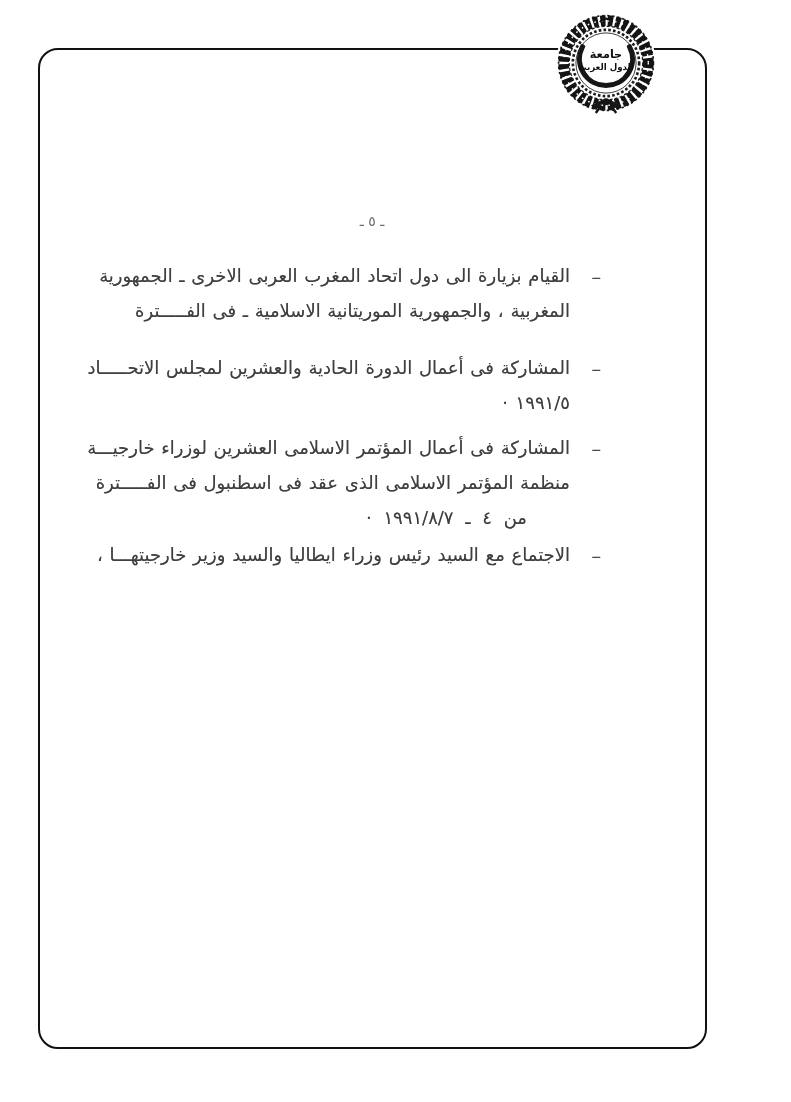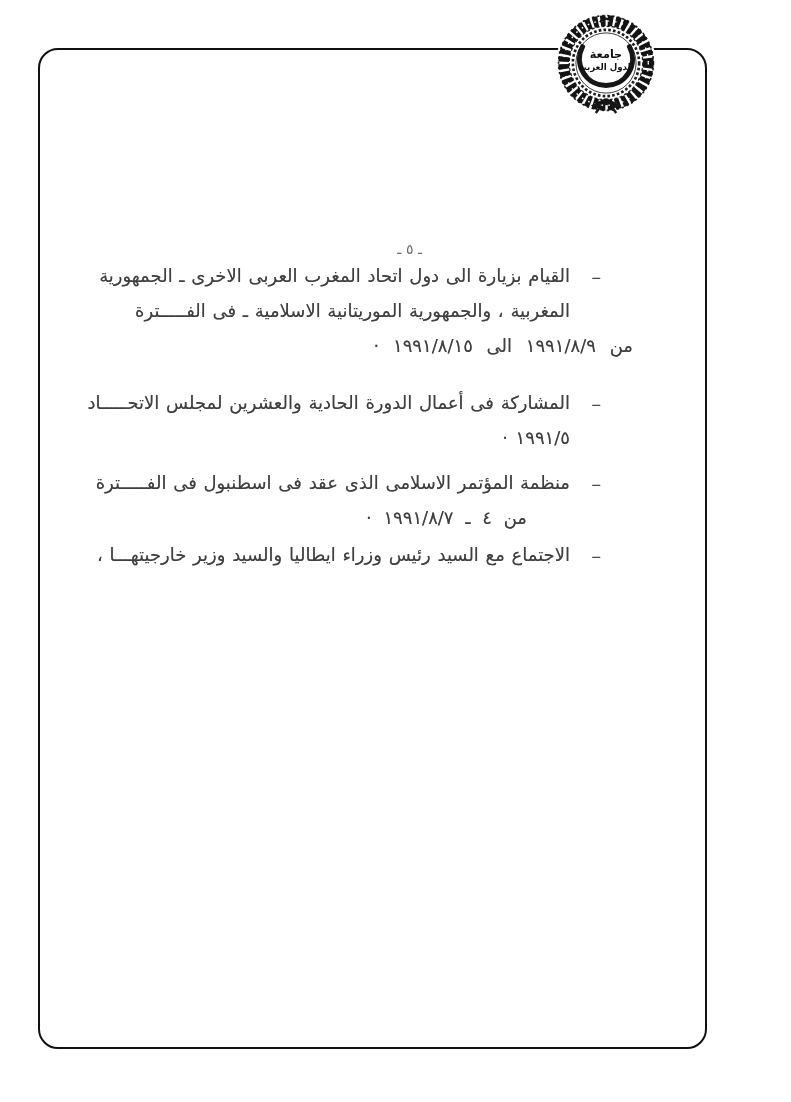--- a/index.html
+++ b/index.html
@@ -11,22 +11,22 @@
   .page-frame{
     position:absolute;left:38px;top:48px;width:665px;height:997px;
     border:2.5px solid #111111;border-radius:20px;
     background:transparent;
   }
   .emblem{
     position:absolute;left:555px;top:12px;width:102px;height:102px;
   }
   .page-number{
     position:absolute;left:322px;top:206px;width:100px;height:30px;
-    font-size:14px;color:#6d6d6d;letter-spacing:3px;
-    direction:rtl;line-height:30px;margin-top:28px;
+    text-align:center;font-size:14px;color:#6d6d6d;letter-spacing:3px;
+    direction:rtl;line-height:30px;
   }
   .doc{
     position:absolute;left:132px;top:258px;width:438px;
     color:#3f3f3f;font-size:18px;direction:rtl;
     text-shadow:0 0 0.4px rgba(60,60,60,.55);
   }
   .para{position:relative;direction:rtl;}
   .para + .para{margin-top:22px;}
   .para.p3{margin-top:10px;}
   .para.p4{margin-top:2px;}
@@ -78,31 +78,31 @@
 </svg>
 
 <div class="page-number">ـ ٥ ـ</div>
 
 <div class="doc">
 
   <div class="para p1">
     <span class="bullet">ــ</span>
     <div class="line">القيام بزيارة الى دول اتحاد المغرب العربى الاخرى ـ الجمهورية</div>
     <div class="line">المغربية ، والجمهورية الموريتانية الاسلامية ـ فى الفـــــترة</div>
-    <div class="line date-p1">من ١٩٩١/٨/٩ الى ١٩٩١/٨/١٥ ·</div>
   </div>
 
   <div class="para p2">
     <span class="bullet">ــ</span>
     <div class="line">المشاركة فى أعمال الدورة الحادية والعشرين لمجلس الاتحـــــاد</div>
     <div class="line date-p2">١٩٩١/٥ ·</div>
   </div>
 
   <div class="para p3">
     <span class="bullet">ــ</span>
+    <div class="line">المشاركة فى أعمال المؤتمر الاسلامى العشرين لوزراء خارجيـــة</div>
     <div class="line">منظمة المؤتمر الاسلامى الذى عقد فى اسطنبول فى الفـــــترة</div>
     <div class="line date-p3">من ٤ ـ ١٩٩١/٨/٧ ·</div>
   </div>
 
   <div class="para p4">
     <span class="bullet">ــ</span>
     <div class="line">الاجتماع مع السيد رئيس وزراء ايطاليا والسيد وزير خارجيتهـــا ،</div>
   </div>
 
 </div>

